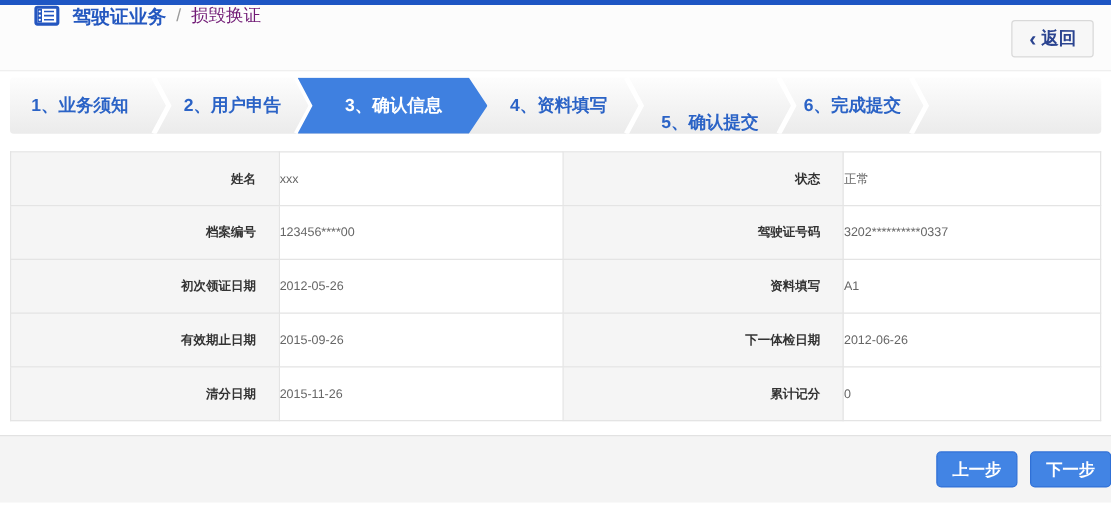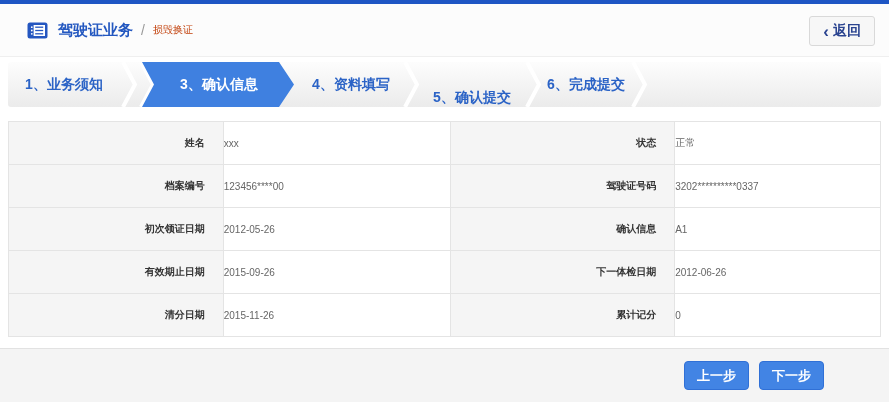--- a/index.html
+++ b/index.html
@@ -5,26 +5,26 @@
   * { margin:0; padding:0; box-sizing:border-box; }
   html,body { width:889px; height:405px; overflow:hidden; background:#fff;
     font-family:"Liberation Sans","DejaVu Sans",sans-serif; }
   .page { position:relative; width:889px; height:405px; background:#fff; }
 
   
   .topbar { height:4px; background:#1e56c4; }
 
   
   .header { position:relative; height:53px; background:#fcfcfc;
-    display:flex; align-items:center; padding-left:27px;
+    display:flex; padding-left:27px;
     border-bottom:1px solid #efefef; }
   .app-icon { display:inline-flex; margin-right:10px; }
   .title { font-size:15px; font-weight:bold; color:#2458c0; }
   .crumb-sep { color:#999; font-size:14px; margin:0 8px; }
-  .subtitle { font-size:10px; color:#c2410c; }
+  .subtitle { font-size:14px; color:#701a75; }
   .back-btn { position:absolute; right:14px; top:12px; height:30px;
     padding:0 13px; background:#f7f7f7; border:1px solid #d9d9d9;
     border-radius:3px; color:#2b4490; font-size:14px; font-weight:bold;
     display:inline-flex; align-items:center; cursor:pointer; }
   .back-btn .chev { font-size:17px; margin-right:4px; line-height:1; }
 
   
   .steps { position:relative; margin:5px 8px 0 8px; height:45px;
     display:flex; align-items:stretch;
     background:linear-gradient(#fdfdfd,#ebebeb); border-radius:3px; }
@@ -44,21 +44,21 @@
   table.info { width:873px; margin:14px 8px 0 8px; border-collapse:collapse; }
   table.info td, table.info th { border:1px solid #e4e4e4; height:43px;
     font-size:10px; }
   th.lbl { background:#f5f5f5; text-align:right; padding-right:18px;
     color:#333; font-weight:bold; }
   td.val { background:#fff; text-align:left; padding-left:0; color:#666; }
 
   
   .footer { margin-top:11px; height:54px; background:#f4f4f4;
     border-top:1px solid #e2e2e2; display:flex; align-items:center;
-    justify-content:flex-end; padding-right:65px; gap:10px; }
+    justify-content:flex-end; gap:10px; }
   .btn { min-width:64px; height:29px; padding:0 12px; background:#4284e4;
     border:1px solid #3070d6; border-radius:4px; color:#fff; font-size:13px;
     font-weight:bold; cursor:pointer;
     font-family:"Liberation Sans","DejaVu Sans",sans-serif; }
 </style>
 </head>
 <body>
 
 <div class="page">
 
@@ -87,20 +87,23 @@
     </button>
   </div>
 
   <div class="steps">
     <div class="step s1">
       <span>1、业务须知</span>
     </div>
     <svg class="sep" viewBox="0 0 18 45">
       <path d="M3 0 L15 22.5 L3 45" stroke="#ffffff" stroke-width="4" fill="none"></path>
     </svg>
+    <div class="step s2">
+      <span>2、用户申告</span>
+    </div>
     <svg class="sep" viewBox="0 0 18 45">
       <path d="M3 0 L15 22.5 L3 45" stroke="#ffffff" stroke-width="4" fill="none"></path>
     </svg>
     <div class="step active">
       <span>3、确认信息</span>
     </div>
     <div class="step s4">
       <span>4、资料填写</span>
     </div>
     <svg class="sep" viewBox="0 0 18 45">
@@ -137,21 +140,21 @@
     </tr>
     <tr>
       <th class="lbl">档案编号</th>
       <td class="val">123456****00</td>
       <th class="lbl">驾驶证号码</th>
       <td class="val">3202**********0337</td>
     </tr>
     <tr>
       <th class="lbl">初次领证日期</th>
       <td class="val">2012-05-26</td>
-      <th class="lbl">确认信息</th>
+      <th class="lbl">资料填写</th>
       <td class="val">A1</td>
     </tr>
     <tr>
       <th class="lbl">有效期止日期</th>
       <td class="val">2015-09-26</td>
       <th class="lbl">下一体检日期</th>
       <td class="val">2012-06-26</td>
     </tr>
     <tr>
       <th class="lbl">清分日期</th>

